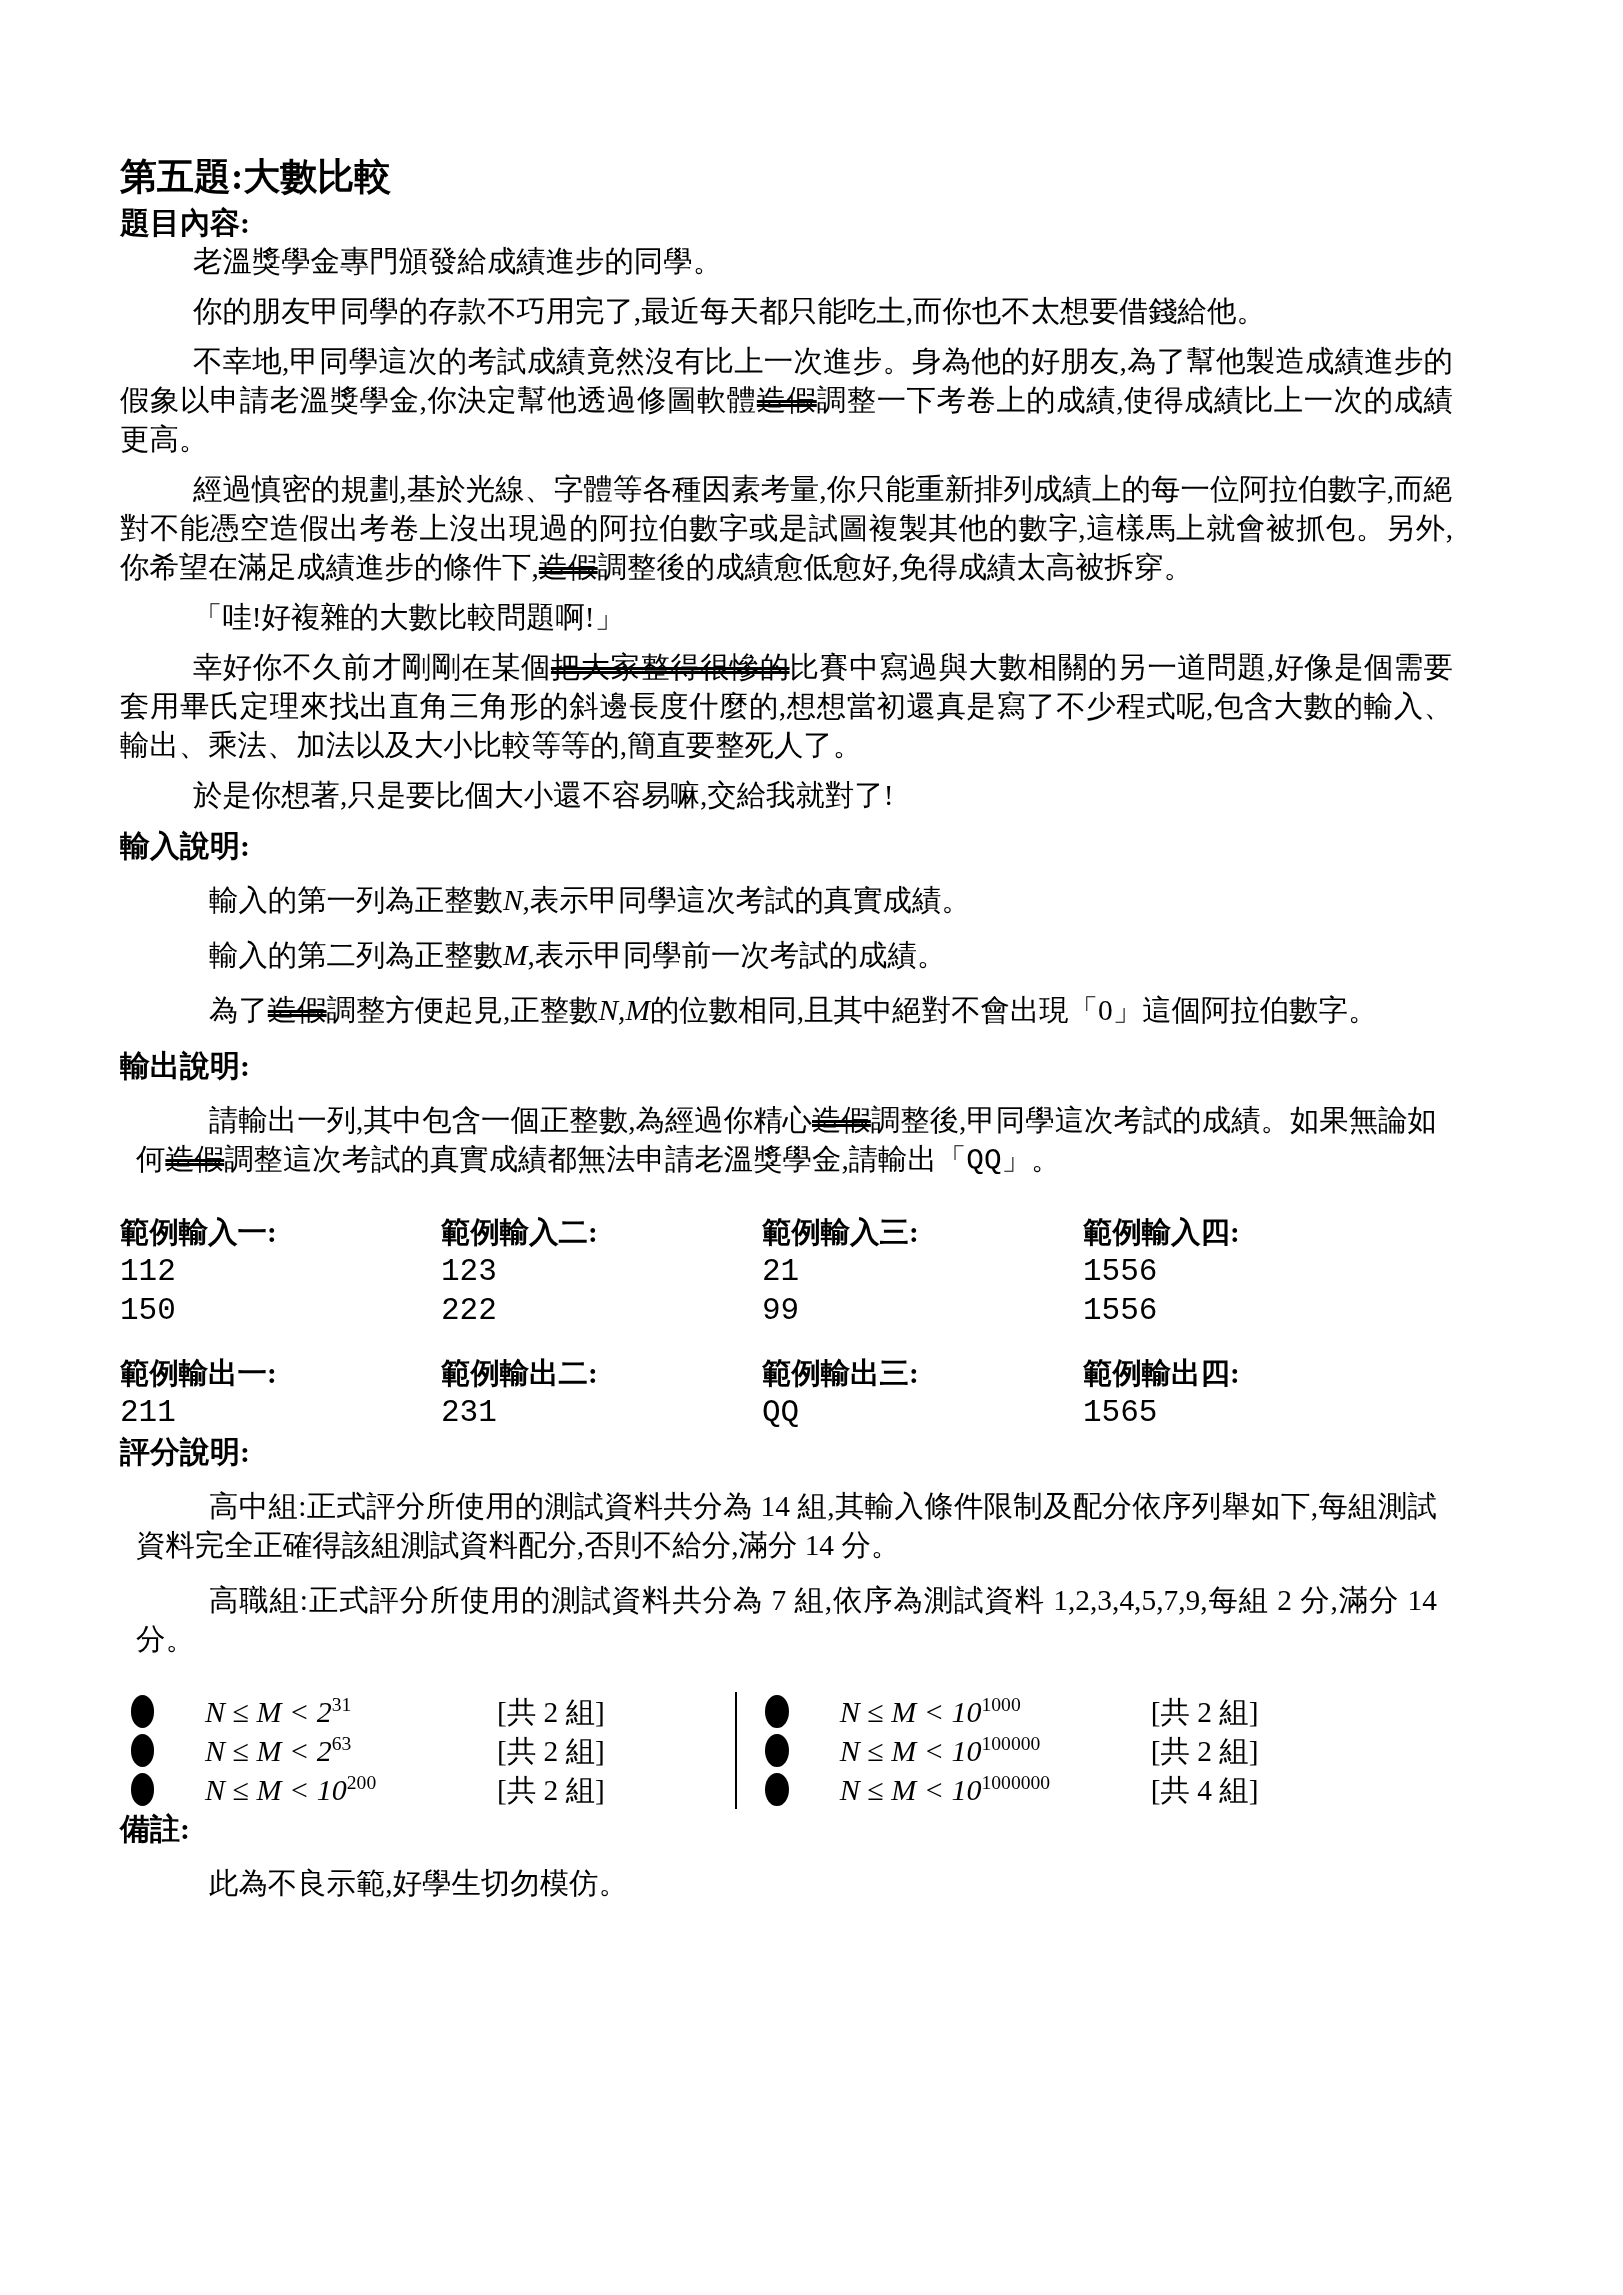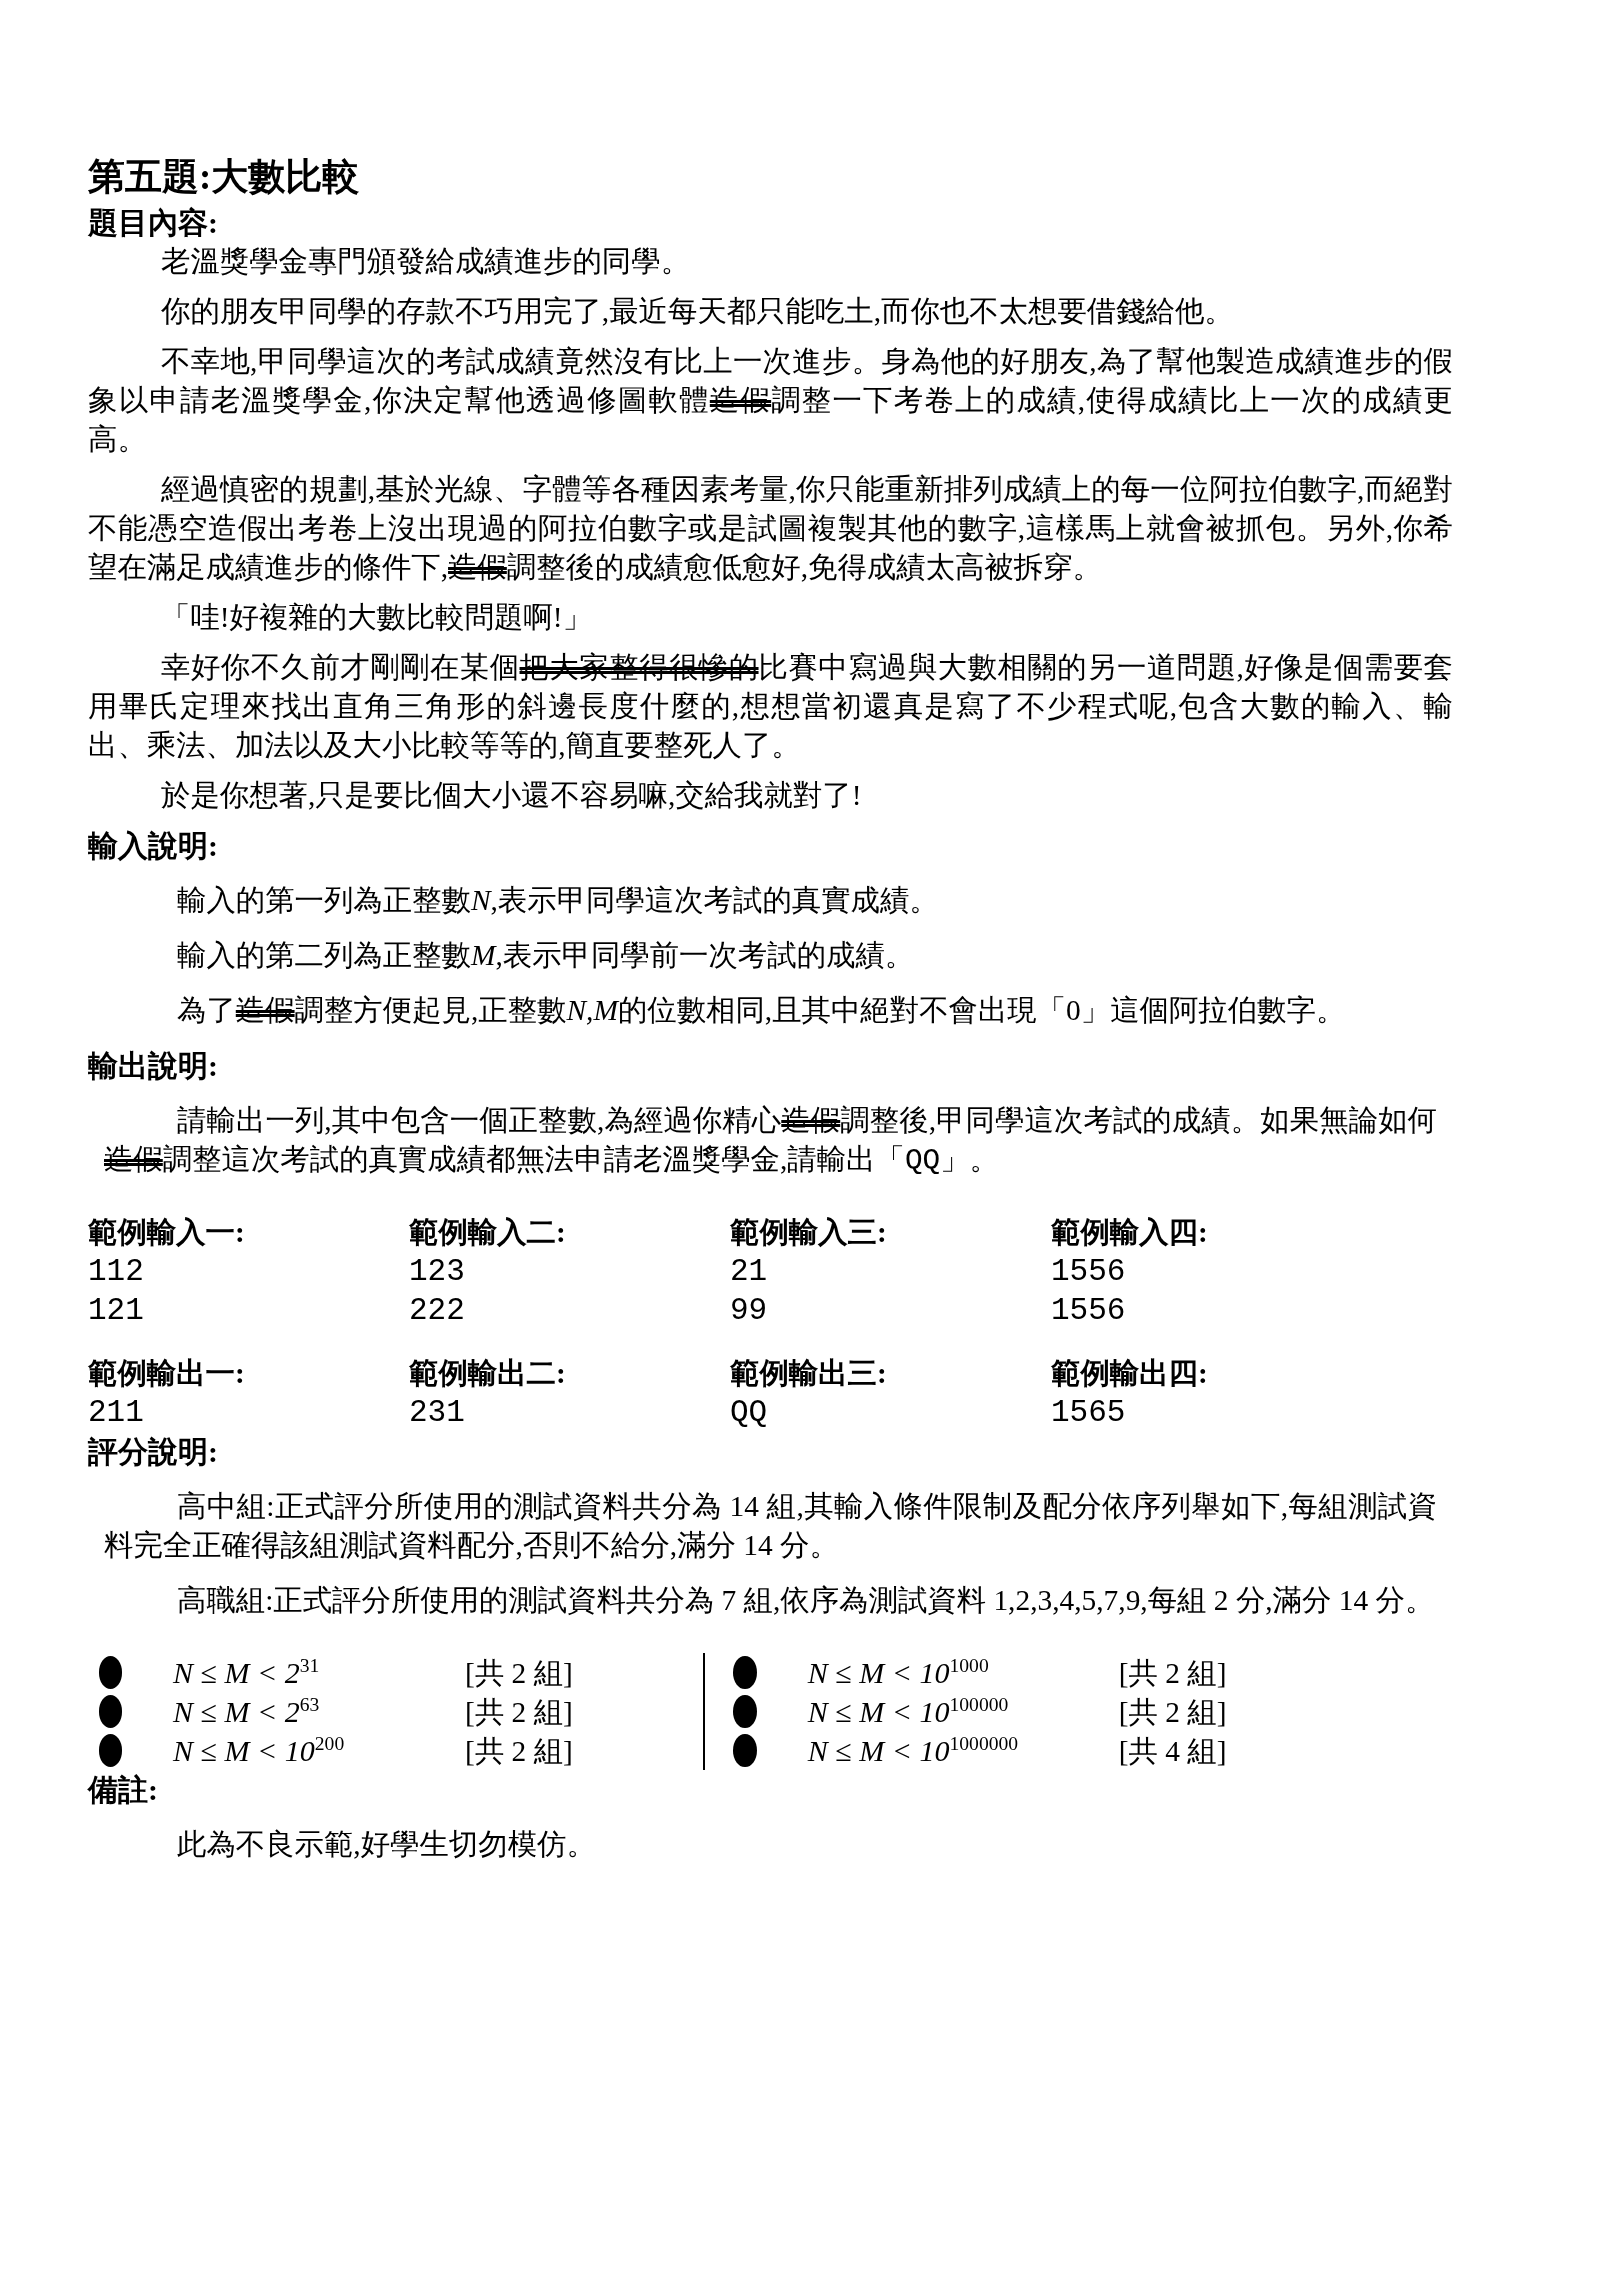--- a/index.html
+++ b/index.html
@@ -3,21 +3,21 @@
 <meta charset="utf-8">
 <style>
   html, body { margin: 0; padding: 0; background: #ffffff; }
   .page {
     position: relative;
     width: 1623px;
     height: 2295px;
     box-sizing: border-box;
     background: #ffffff;
     color: #000000;
-    padding: 151px 170px 0 88px;
+    padding: 151px 170px 0 120px;
     font-family: "Liberation Serif", "DejaVu Serif", serif;
     font-size: 29.4px;
     line-height: 39px;
     overflow: hidden;
   }
   h1.doc-title {
     font-size: 37px;
     line-height: 52px;
     font-weight: bold;
     margin: 0;
@@ -144,21 +144,21 @@
 
   <h2 class="sec-heading h-output">輸出說明:</h2>
   <div class="desc">
     <p><span>請輸出一列,其中包含一個正整數,為經過你精心</span><span class="strike">造假</span><span>調整後,甲同學這次考試的成績。如果無論如何</span><span class="strike">造假</span><span>調整這次考試的真實成績都無法申請老溫獎學金,請輸出「</span><span class="mono">QQ</span><span>」。</span></p>
   </div>
 
   <div class="samples-grid samples-inputs">
     <div class="sample-col">
       <div class="sample-label">範例輸入一:</div>
       <div class="sample-val">112</div>
-      <div class="sample-val">121</div>
+      <div class="sample-val">150</div>
     </div>
     <div class="sample-col">
       <div class="sample-label">範例輸入二:</div>
       <div class="sample-val">123</div>
       <div class="sample-val">222</div>
     </div>
     <div class="sample-col">
       <div class="sample-label">範例輸入三:</div>
       <div class="sample-val">21</div>
       <div class="sample-val">99</div>

